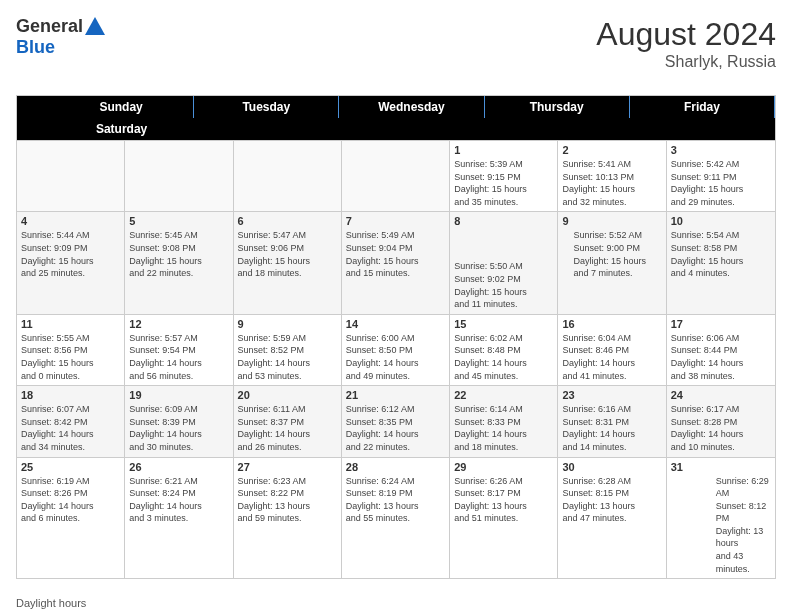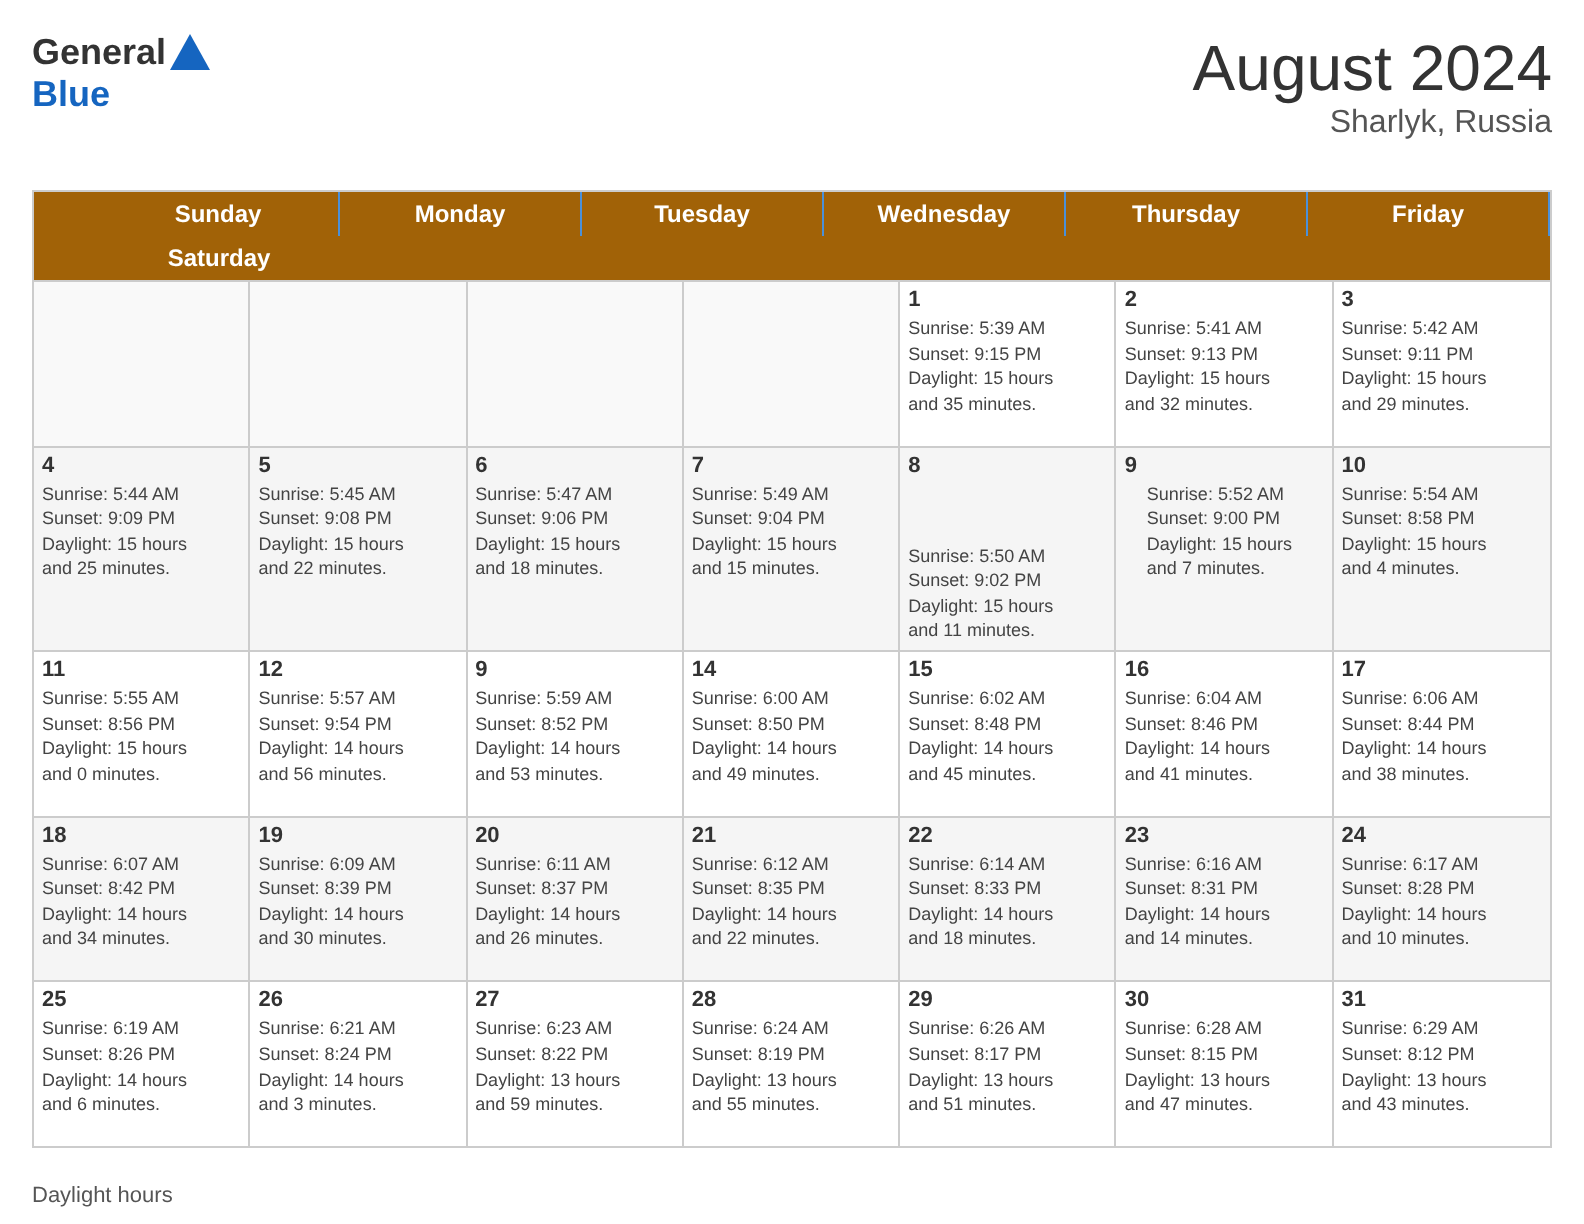--- a/index.html
+++ b/index.html
@@ -64,22 +64,22 @@
       color: #555;
     }
     .calendar {
       flex: 1;
       display: flex;
       flex-direction: column;
       border: 1px solid #ccc;
     }
     .cal-header {
       display: grid;
-      grid-template-columns: repeat(6, 1fr);
-      background: #a16207;
+      grid-template-columns: repeat(5, 1fr);
+      background: #000000;
       padding-left: 32px;
     }
     .cal-header-cell {
       color: #fff;
       font-size: 12px;
       font-weight: bold;
       padding: 4px 4px;
       text-align: center;
       border-right: 1px solid #4a90d9;
     }
@@ -138,21 +138,20 @@
     </div>
     <div class="title-block">
       <div class="main-title">August 2024</div>
       <div class="subtitle">Sharlyk, Russia</div>
     </div>
   </div>
 
   <div class="calendar">
     <div class="cal-header">
     <div class="cal-header-cell">Sunday</div>
-        <div class="cal-header-cell">Monday</div>
         <div class="cal-header-cell">Tuesday</div>
         <div class="cal-header-cell">Wednesday</div>
         <div class="cal-header-cell">Thursday</div>
         <div class="cal-header-cell">Friday</div>
         <div class="cal-header-cell">Saturday</div>
       </div>
     <div class="cal-body">
     <div class="cal-row">
           <div class="cal-cell empty"></div>
           <div class="cal-cell empty"></div>
@@ -161,21 +160,21 @@
           <div class="cal-cell">
             <div class="day-num">1</div>
             <div class="day-info" style="white-space: pre-line;">Sunrise: 5:39 AM
 Sunset: 9:15 PM
 Daylight: 15 hours
 and 35 minutes.</div>
           </div>
           <div class="cal-cell">
             <div class="day-num">2</div>
             <div class="day-info" style="white-space: pre-line;">Sunrise: 5:41 AM
-Sunset: 9:13 PM
+Sunset: 10:13 PM
 Daylight: 15 hours
 and 32 minutes.</div>
           </div>
           <div class="cal-cell">
             <div class="day-num">3</div>
             <div class="day-info" style="white-space: pre-line;">Sunrise: 5:42 AM
 Sunset: 9:11 PM
 Daylight: 15 hours
 and 29 minutes.</div>
           </div>
@@ -371,21 +370,21 @@
           </div>
           <div class="cal-cell">
             <div class="day-num">30</div>
             <div class="day-info" style="white-space: pre-line;">Sunrise: 6:28 AM
 Sunset: 8:15 PM
 Daylight: 13 hours
 and 47 minutes.</div>
           </div>
           <div class="cal-cell">
             <div class="day-num">31</div>
-            <div class="day-info" style="white-space: pre-line;">Sunrise: 6:29 AM
+            <div class="day-info" style="white-space: pre-line; margin-left: 45px;">Sunrise: 6:29 AM
 Sunset: 8:12 PM
 Daylight: 13 hours
 and 43 minutes.</div>
           </div>
         </div>
       </div>
   </div>
 
   <div class="footer">
     <span>Daylight hours</span>

